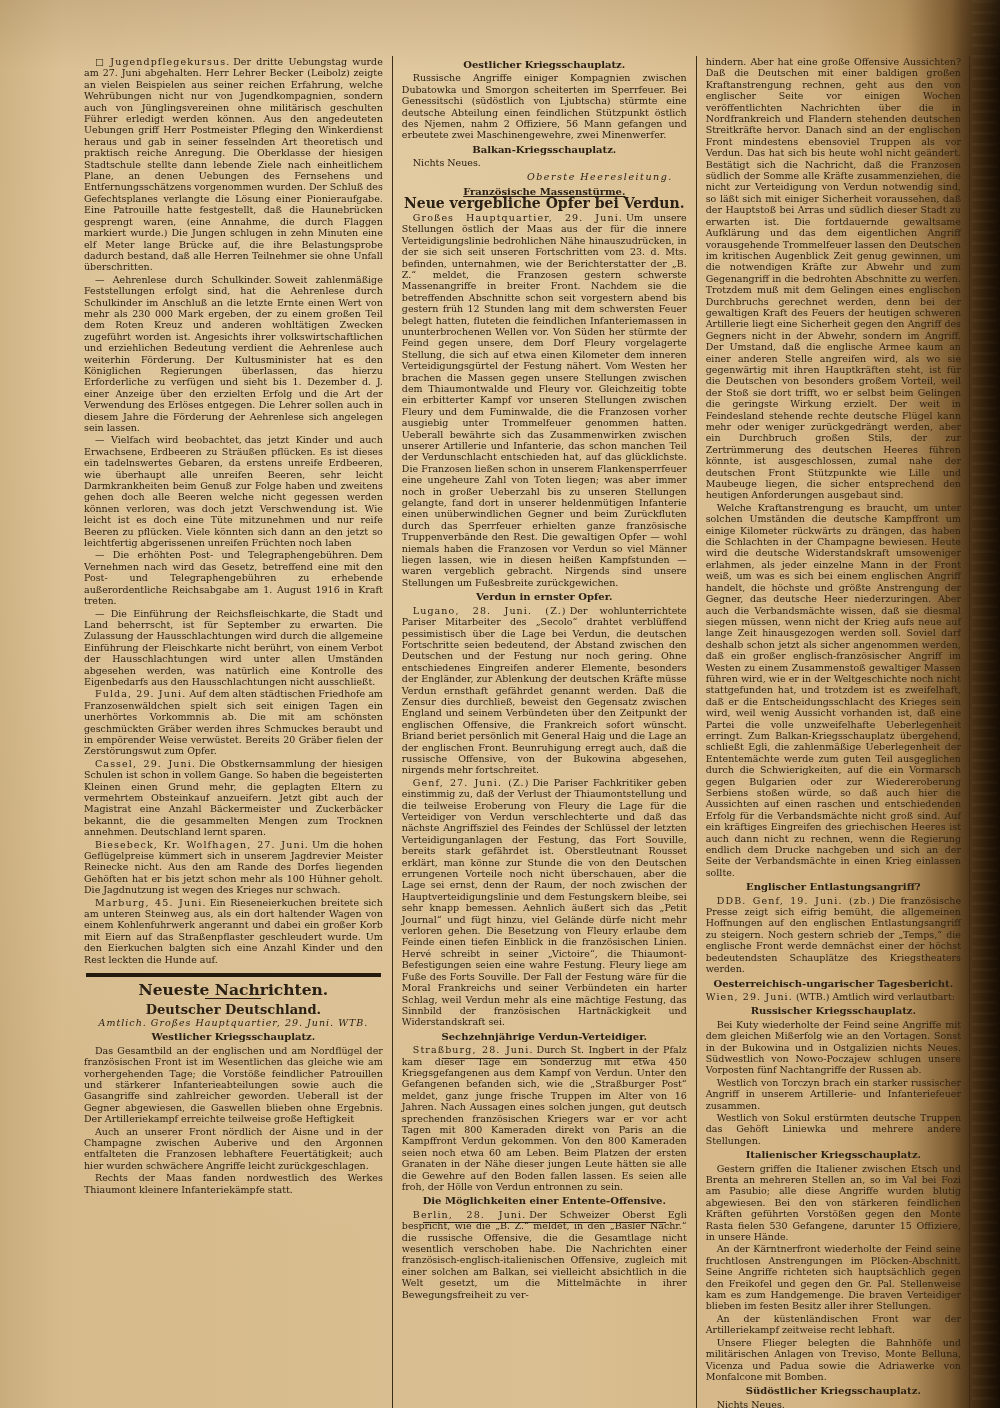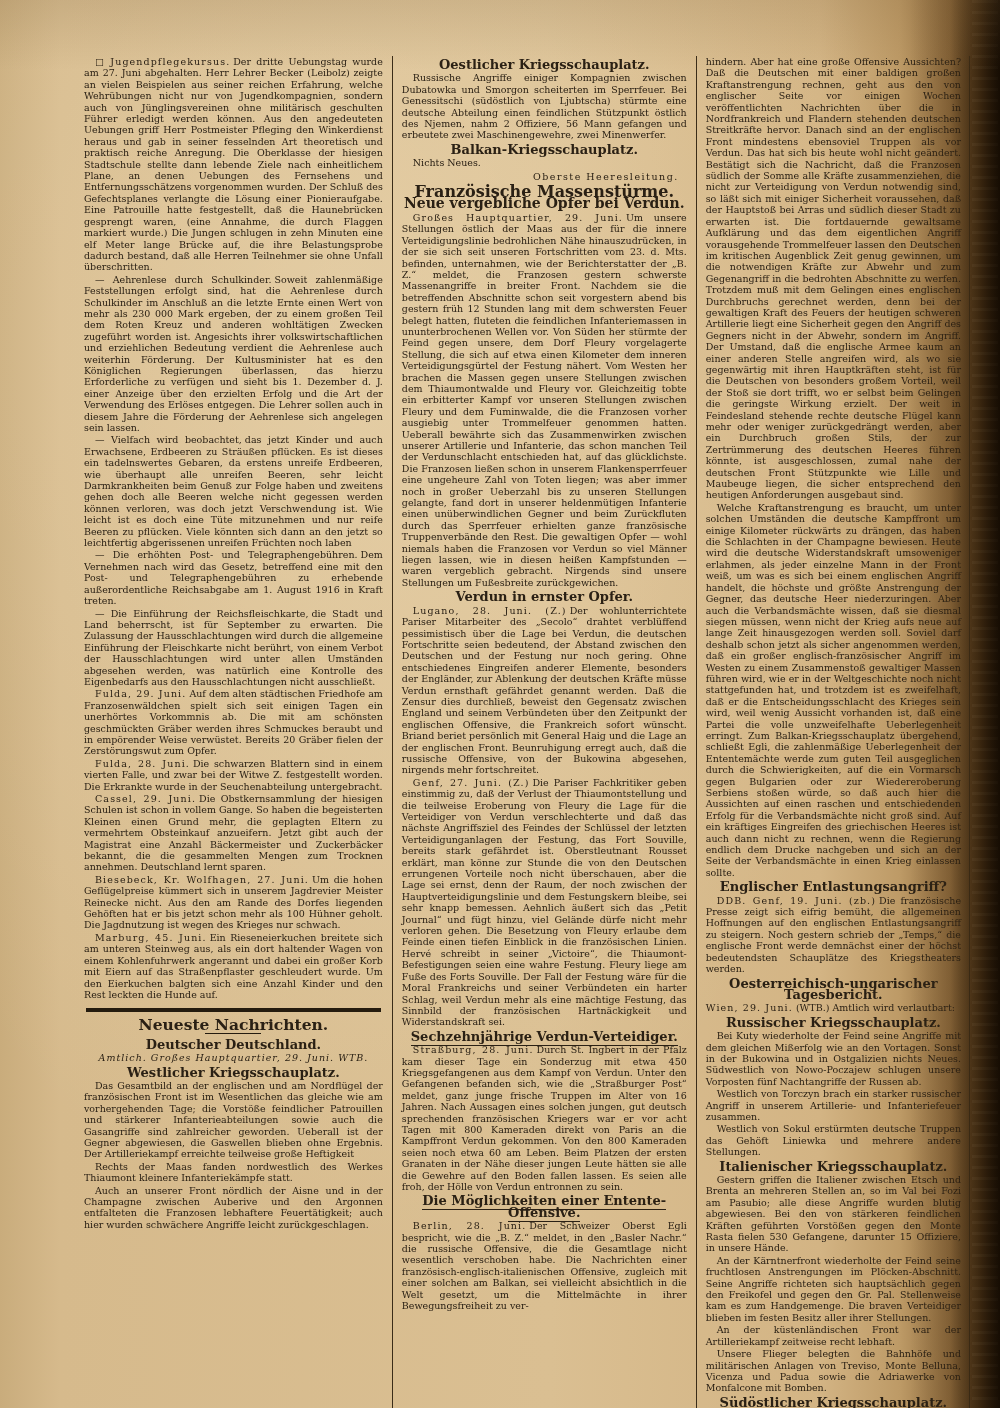--- a/index.html
+++ b/index.html
@@ -21,58 +21,57 @@
   .col1{width:302px;padding-right:9px;}
   .col2{width:288px;border-left:1px solid #3a2c18;padding:0 9px;}
   .col3{width:258px;border-left:1px solid #3a2c18;border-right:1px solid rgba(58,44,24,.75);padding:0 8px 0 9px;}
   p{margin:0 0 1px 0;text-indent:11px;}
   p.noindent{text-indent:0;}
   .lead{margin-right:3px;}
   .lead-bold{font-weight:normal;}
   .sperr{letter-spacing:1.1px;}
   .bullet{margin-right:4px;}
   h2,h3,h4{margin:0;text-align:center;font-weight:bold;}
-  .h-small{font-size:13px;margin:3px 0 2px;}
-  .h-mass1{font-size:16px;margin:4px 0 1px;}
+  .h-small{font-size:10px;margin:3px 0 2px;}
+  .h-mass1{font-size:10px;margin:4px 0 1px;text-decoration:underline;}
   .h-mass2{font-size:14px;margin:0 0 2px;}
-  .h-underline span{border-bottom:1px solid #2a2014;padding-bottom:1px;}
+  .h-underline span{border-bottom:1px solid #2a2014;padding-bottom:16px;}
   .section-title{font-size:15.5px;margin:7px 0 2px;}
   .report-title{font-size:13px;margin:5px 0 2px;}
   .dateline-line{text-align:center;text-indent:0;letter-spacing:1px;margin:1px 0 1px;font-style:italic;}
-  .sig-right{text-align:right;text-indent:0;letter-spacing:1.5px;margin:2px 8px 3px;}
+  .sig-right{text-align:right;text-indent:0;letter-spacing:1.5px;margin:2px 14px 3px;font-style:italic;}
   .thick-rule{height:4px;background:#241b0e;margin:8px 2px 0 2px;}
   .short-rule{width:56px;height:1px;background:#241b0e;margin:1px auto 2px;}
 </style>
 </head>
 <body>
 
 <div class="page">
   <div class="columns">
 
     <div class="col col1">
       <p class="item"><span class="bullet">□</span><span class="lead lead-bold sperr">Jugendpflegekursus.</span><span>Der dritte Uebungstag wurde am 27. Juni abgehalten. Herr Lehrer Becker (Leibolz) zeigte an vielen Beispielen aus seiner reichen Erfahrung, welche Wehrübungen nicht nur von Jugendkompagnien, sondern auch von Jünglingsvereinen ohne militärisch geschulten Führer erledigt werden können. Aus den angedeuteten Uebungen griff Herr Postmeister Pfleging den Winkerdienst heraus und gab in seiner fesselnden Art theoretisch und praktisch reiche Anregung. Die Oberklasse der hiesigen Stadtschule stellte dann lebende Ziele nach einheitlichem Plane, an denen Uebungen des Fernsehens und Entfernungsschätzens vorgenommen wurden. Der Schluß des Gefechtsplanes verlangte die Lösung einer Pionieraufgabe. Eine Patrouille hatte festgestellt, daß die Haunebrücken gesprengt waren, (eine Annahme, die durch Flaggen markiert wurde.) Die Jungen schlugen in zehn Minuten eine elf Meter lange Brücke auf, die ihre Belastungsprobe dadurch bestand, daß alle Herren Teilnehmer sie ohne Unfall überschritten.</span></p>
       <p class="item"><span class="lead lead-bold">— Aehrenlese durch Schulkinder.</span><span>Soweit zahlenmäßige Feststellungen erfolgt sind, hat die Aehrenlese durch Schulkinder im Anschluß an die letzte Ernte einen Wert von mehr als 230 000 Mark ergeben, der zu einem großen Teil dem Roten Kreuz und anderen wohltätigen Zwecken zugeführt worden ist. Angesichts ihrer volkswirtschaftlichen und erziehlichen Bedeutung verdient die Aehrenlese auch weiterhin Förderung. Der Kultusminister hat es den Königlichen Regierungen überlassen, das hierzu Erforderliche zu verfügen und sieht bis 1. Dezember d. J. einer Anzeige über den erzielten Erfolg und die Art der Verwendung des Erlöses entgegen. Die Lehrer sollen auch in diesem Jahre die Förderung der Aehrenlese sich angelegen sein lassen.</span></p>
       <p class="item"><span class="lead lead-bold">— Vielfach wird beobachtet,</span><span>das jetzt Kinder und auch Erwachsene, Erdbeeren zu Sträußen pflücken. Es ist dieses ein tadelnswertes Gebaren, da erstens unreife Erdbeeren, wie überhaupt alle unreifen Beeren, sehr leicht Darmkrankheiten beim Genuß zur Folge haben und zweitens gehen doch alle Beeren welche nicht gegessen werden können verloren, was doch jetzt Verschwendung ist. Wie leicht ist es doch eine Tüte mitzunehmen und nur reife Beeren zu pflücken. Viele könnten sich dann an den jetzt so leichtfertig abgerissenen unreifen Früchten noch laben</span></p>
       <p class="item"><span class="lead lead-bold">— Die erhöhten Post- und Telegraphengebühren.</span><span>Dem Vernehmen nach wird das Gesetz, betreffend eine mit den Post- und Telegraphengebühren zu erhebende außerordentliche Reichsabgabe am 1. August 1916 in Kraft treten.</span></p>
       <p class="item"><span class="lead lead-bold">— Die Einführung der Reichsfleischkarte,</span><span>die Stadt und Land beherrscht, ist für September zu erwarten. Die Zulassung der Hausschlachtungen wird durch die allgemeine Einführung der Fleischkarte nicht berührt, von einem Verbot der Hausschlachtungen wird unter allen Umständen abgesehen werden, was natürlich eine Kontrolle des Eigenbedarfs aus den Hausschlachtungen nicht ausschließt.</span></p>
       <p class="item"><span class="lead sperr">Fulda, 29. Juni.</span><span>Auf dem alten städtischen Friedhofe am Franzosenwäldchen spielt sich seit einigen Tagen ein unerhörtes Vorkommnis ab. Die mit am schönsten geschmückten Gräber werden ihres Schmuckes beraubt und in empörender Weise verwüstet. Bereits 20 Gräber fielen der Zerstörungswut zum Opfer.</span></p>
-      <p class="item"><span class="lead sperr">Fulda, 28. Juni.</span><span>Die schwarzen Blattern sind in einem vierten Falle, und zwar bei der Witwe Z. festgestellt worden. Die Erkrankte wurde in der Seuchenabteilung untergebracht.</span></p>
       <p class="item"><span class="lead sperr">Cassel, 29. Juni.</span><span>Die Obstkernsammlung der hiesigen Schulen ist schon in vollem Gange. So haben die begeisterten Kleinen einen Grund mehr, die geplagten Eltern zu vermehrtem Obsteinkauf anzueifern. Jetzt gibt auch der Magistrat eine Anzahl Bäckermeister und Zuckerbäcker bekannt, die die gesammelten Mengen zum Trocknen annehmen. Deutschland lernt sparen.</span></p>
       <p class="item"><span class="lead sperr">Biesebeck, Kr. Wolfhagen, 27. Juni.</span><span>Um die hohen Geflügelpreise kümmert sich in unserem Jagdrevier Meister Reinecke nicht. Aus den am Rande des Dorfes liegenden Gehöften hat er bis jetzt schon mehr als 100 Hühner geholt. Die Jagdnutzung ist wegen des Krieges nur schwach.</span></p>
       <p class="item"><span class="lead sperr">Marburg, 45. Juni.</span><span>Ein Rieseneierkuchen breitete sich am unteren Steinweg aus, als ein dort haltender Wagen von einem Kohlenfuhrwerk angerannt und dabei ein großer Korb mit Eiern auf das Straßenpflaster geschleudert wurde. Um den Eierkuchen balgten sich eine Anzahl Kinder und den Rest leckten die Hunde auf.</span></p>
 
       <div class="thick-rule"></div>
       <h2 class="section-title">Neueste Nachrichten.</h2>
       <div class="short-rule"></div>
       <h3 class="report-title">Deutscher Deutschland.</h3>
       <p class="dateline-line">Amtlich. Großes Hauptquartier, 29. Juni. WTB.</p>
       <h3 class="h-small">Westlicher Kriegsschauplatz.</h3>
       <p>Das Gesamtbild an der englischen und am Nordflügel der französischen Front ist im Wesentlichen das gleiche wie am vorhergehenden Tage; die Vorstöße feindlicher Patrouillen und stärkerer Infanterieabteilungen sowie auch die Gasangriffe sind zahlreicher geworden. Ueberall ist der Gegner abgewiesen, die Gaswellen blieben ohne Ergebnis. Der Artilleriekampf erreichte teilweise große Heftigkeit</p>
+      <p>Auch an unserer Front nördlich der Aisne und in der Champagne zwischen Auberive und den Argonnen entfalteten die Franzosen lebhaftere Feuertätigkeit; auch hier wurden schwächere Angriffe leicht zurückgeschlagen.</p>
       <p>Rechts der Maas fanden nordwestlich des Werkes Thiaumont kleinere Infanteriekämpfe statt.</p>
-      <p>Auch an unserer Front nördlich der Aisne und in der Champagne zwischen Auberive und den Argonnen entfalteten die Franzosen lebhaftere Feuertätigkeit; auch hier wurden schwächere Angriffe leicht zurückgeschlagen.</p>
     </div>
 
     <div class="col col2">
       <h3 class="h-small">Oestlicher Kriegsschauplatz.</h3>
       <p>Russische Angriffe einiger Kompagnien zwischen Dubatowka und Smorgon scheiterten im Sperrfeuer. Bei Genessitschi (südöstlich von Ljubtscha) stürmte eine deutsche Abteilung einen feindlichen Stützpunkt östlich des Njemen, nahm 2 Offiziere, 56 Mann gefangen und erbeutete zwei Maschinengewehre, zwei Minenwerfer.</p>
       <h3 class="h-small">Balkan-Kriegsschauplatz.</h3>
       <p>Nichts Neues.</p>
       <p class="sig-right">Oberste Heeresleitung.</p>
 
       <h3 class="h-mass1">Französische Massenstürme.</h3>

